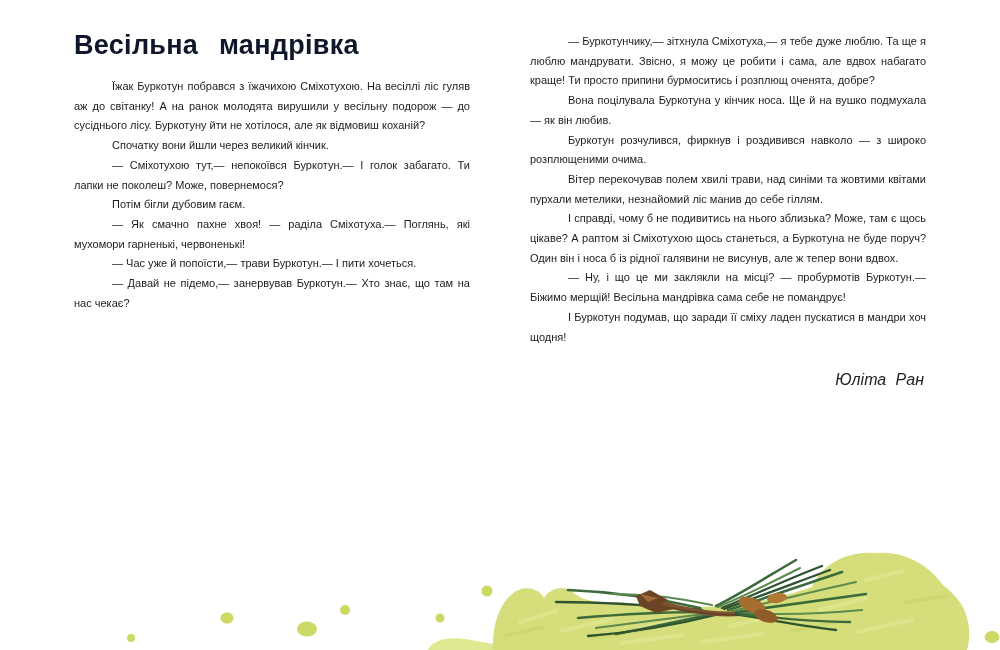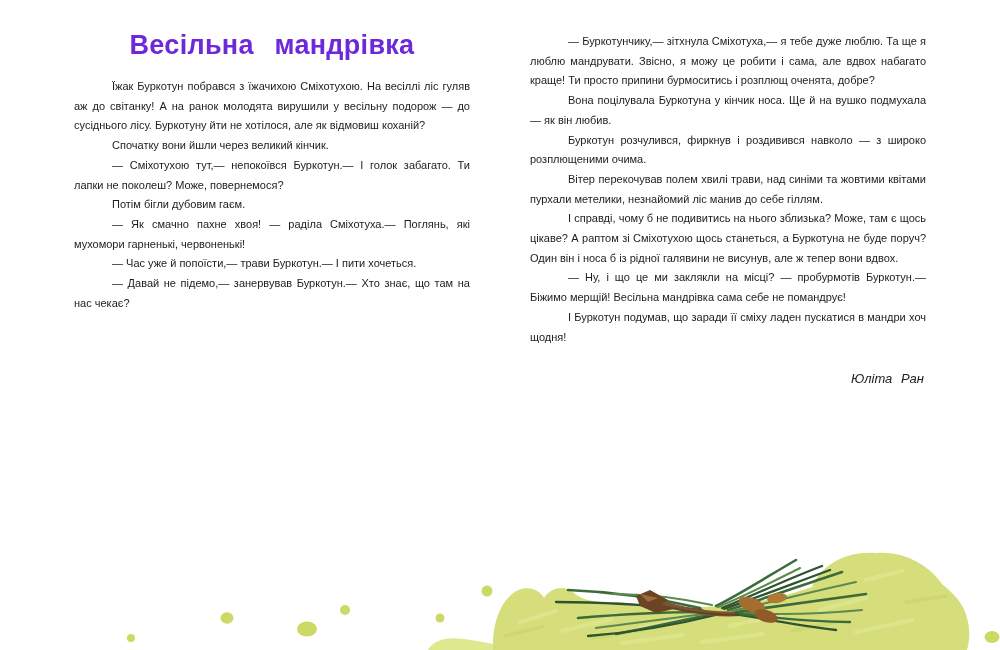--- a/index.html
+++ b/index.html
@@ -17,41 +17,41 @@
   }
   .col {
     position: absolute;
     width: 396px;
     top: 30px;
   }
   .col-left  { left: 74px; }
   .col-right { left: 530px; top: 32px; }
   .title {
     margin: 0 0 16px 0;
-    text-align: center;
+    text-align: left;
     font-size: 27px;
     font-weight: bold;
     letter-spacing: 0.3px;
     word-spacing: 13px;
-    color: #6d28d9;
+    color: #0f172a;
   }
   .para {
     margin: 0;
     font-size: 11px;
     line-height: 19.7px;
     text-align: justify;
     text-indent: 38px;
     hyphens: manual;
     -webkit-hyphens: manual;
   }
   .author {
     margin-top: 24px;
     text-align: right;
     font-style: italic;
-    font-size: 13px;
+    font-size: 16px;
     word-spacing: 5px;
     padding-right: 2px;
     color: #222;
   }
   .illustration {
     position: absolute;
     left: 0; top: 510px;
     width: 1000px; height: 140px;
     display: block;
   }

